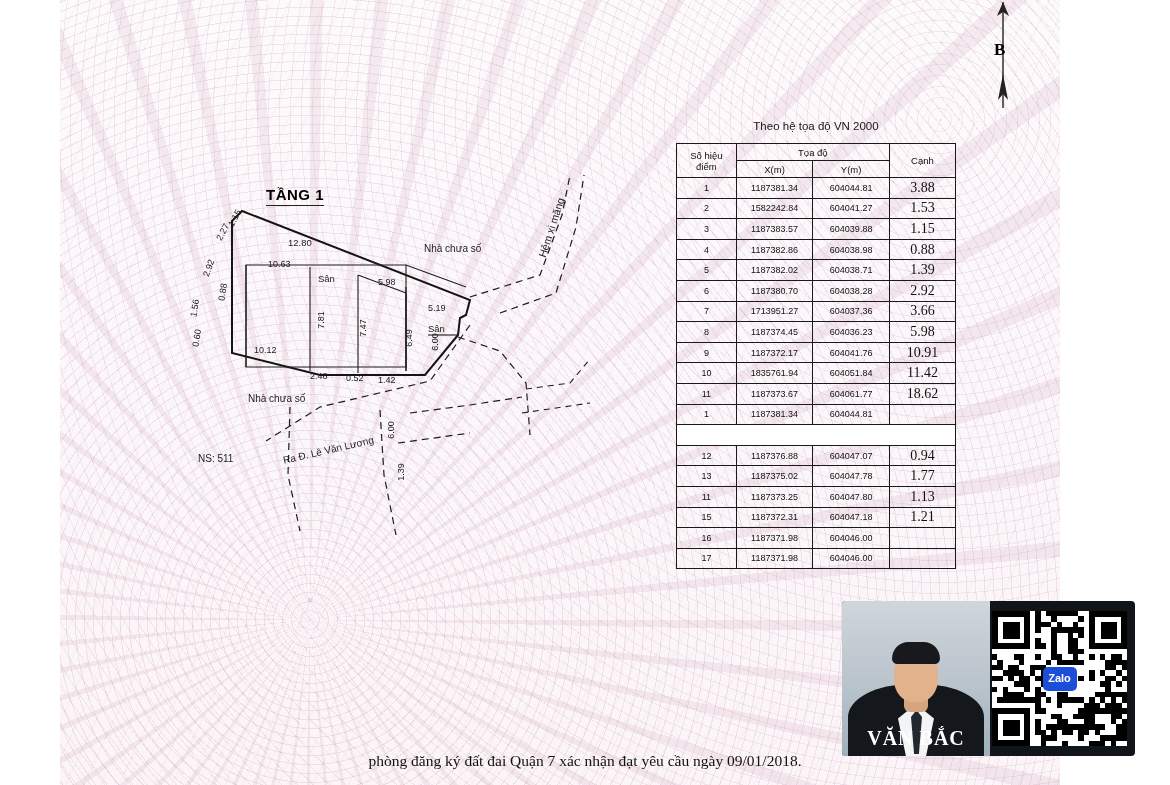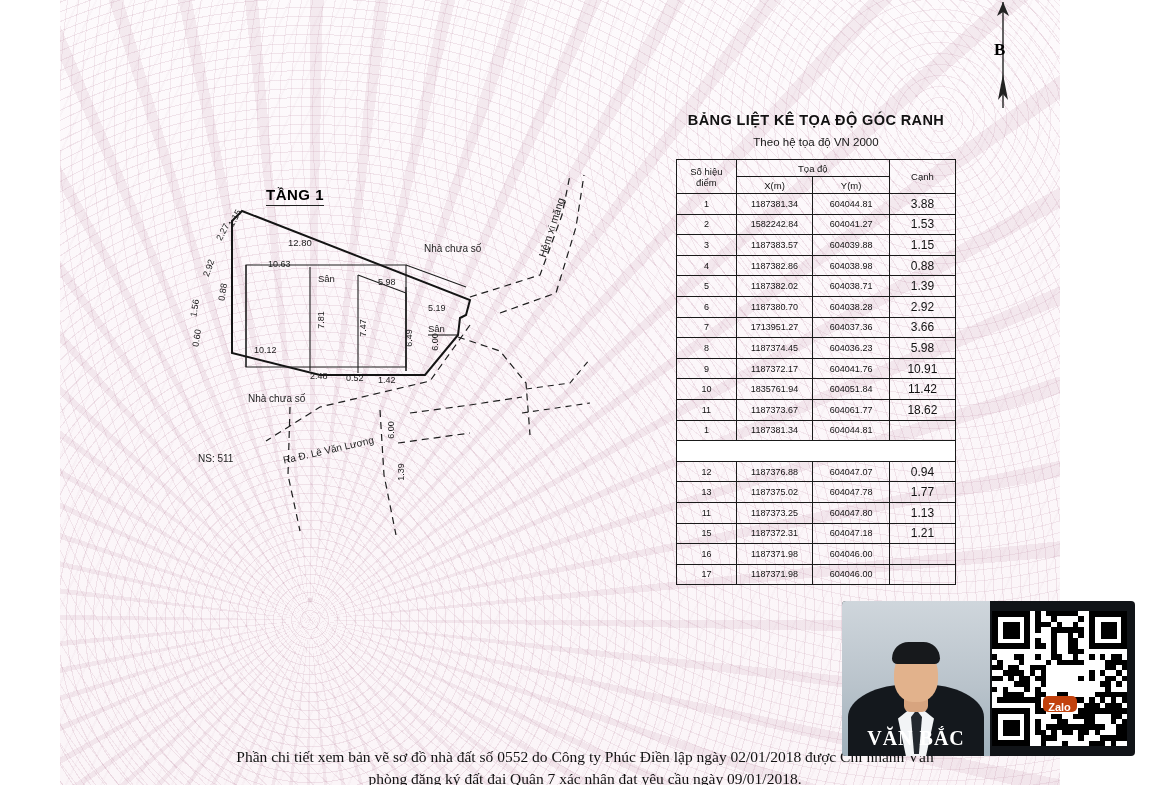--- a/index.html
+++ b/index.html
@@ -27,21 +27,21 @@
   #tbl-wrap{position:absolute;left:676px;top:112px;width:280px;}
   #tbl-title{font-weight:bold;font-size:14.5px;letter-spacing:.4px;color:#111;text-align:center;}
   #tbl-sub{font-size:11.5px;text-align:center;margin-top:8px;color:#161616;}
   table.coord{border-collapse:collapse;margin-top:11px;width:280px;font-size:9px;color:#111;}
   table.coord td,table.coord th{border:1px solid #1a1a1a;text-align:center;padding:0;height:19.6px;font-weight:normal;}
   table.coord th{font-size:9.5px;height:16px;}
   .colpt{width:56px;}
   .colx{width:72px;}
   .coly{width:72px;}
   .colc{width:62px;}
-  .edgecell{font-size:12px;}
+  .edgecell{font-size:14px;font-family:Liberation Serif, serif;}
   .gaprow td{border-left:1px solid #1a1a1a;border-right:1px solid #1a1a1a;border-top:1px solid #1a1a1a;border-bottom:1px solid #1a1a1a;height:13px;background:#fff;}
 
   
   #north{position:absolute;left:988px;top:0px;width:30px;height:110px;}
   #north .lbl{position:absolute;left:6px;top:40px;font-weight:bold;font-size:17px;font-family:"Liberation Serif",serif;}
 
   
   #draw{position:absolute;left:170px;top:175px;width:470px;height:380px;}
   #tang1{position:absolute;left:266px;top:186px;font-weight:bold;font-size:15px;letter-spacing:.5px;}
   #tang1:after{content:"";position:absolute;left:0;right:0;bottom:-3px;height:1px;background:#222;}
@@ -58,41 +58,40 @@
   #photo .shirt{position:absolute;left:56px;bottom:0;width:36px;height:52px;background:#f2f4f6;clip-path:polygon(50% 0,100% 28%,78% 100%,22% 100%,0 28%);}
   #photo .tie{position:absolute;left:69px;bottom:2px;width:11px;height:44px;background:#23282e;clip-path:polygon(50% 0,100% 16%,72% 100%,28% 100%,0 16%);}
   #photo .neck{position:absolute;left:62px;bottom:44px;width:24px;height:22px;background:#d7a47f;border-radius:6px;}
   #photo .head{position:absolute;left:52px;bottom:54px;width:44px;height:54px;background:#e2b28c;border-radius:48% 48% 42% 42%;}
   #photo .hair{position:absolute;left:50px;bottom:92px;width:48px;height:22px;background:#17191c;border-radius:24px 24px 8px 8px;}
   #name{position:absolute;left:0;bottom:6px;width:148px;text-align:center;color:#ffffff;font-weight:bold;font-size:20px;letter-spacing:1px;font-family:"Liberation Serif",serif;}
   #qr{position:absolute;right:8px;top:10px;width:135px;height:135px;background:#fff;}
   #qr .cell{position:absolute;background:#000;}
   #qr .fbox{position:absolute;width:33px;height:33px;border:6px solid #000;background:#fff;}
   #qr .fbox i{position:absolute;left:5px;top:5px;width:11px;height:11px;background:#000;}
-  #zalo{position:absolute;left:50%;top:50%;transform:translate(-50%,-50%);width:34px;height:16px;background:#c2410c;border-radius:5px;color:#fff;font-size:11px;font-weight:bold;text-align:center;line-height:22px;font-family:"Liberation Sans",sans-serif;margin-top:25px;}
+  #zalo{position:absolute;left:50%;top:50%;transform:translate(-50%,-50%);width:34px;height:24px;background:#1d4ed8;border-radius:5px;color:#fff;font-size:11px;font-weight:bold;text-align:center;line-height:22px;font-family:"Liberation Sans",sans-serif;}
 </style>
 </head>
 <body>
 
 <div id="page">
   <div id="scan"></div>
   <div class="edge l"></div>
   <div class="edge r"></div>
 
   <div id="north">
     <svg width="30" height="110" viewBox="0 0 30 110">
       <path d="M15 2 L15 108" stroke="#222" stroke-width="1.4"></path>
       <path d="M15 2 L9 16 L15 12 L21 16 Z" fill="#222"></path>
       <path d="M15 74 L10 100 L15 94 L20 100 Z" fill="#222"></path>
     </svg>
     <div class="lbl">B</div>
   </div>
 
   <div id="tbl-wrap">
-    <div id="tbl-title">BẢNG LIỆT KÊ TỌA ĐỘ GÓC RANH</div>
     <div id="tbl-sub">Theo hệ tọa độ VN 2000</div>
     <table class="coord">
       <thead>
         <tr>
           <th class="colpt" rowspan="2">
             <div>Số hiệu</div>
             <div>điểm</div>
           </th>
           <th colspan="2">Tọa độ</th>
           <th class="colc" rowspan="2">Cạnh</th>
@@ -286,21 +285,20 @@
     <span class="t" style="left:148px;top:98px;font-size:9.5px;">Sân</span>
     <span class="t" style="left:258px;top:148px;font-size:9.5px;">Sân</span>
     <span class="t" style="left:254px;top:68px;font-size:10px;">Nhà chưa số</span>
     <span class="t" style="left:78px;top:218px;font-size:10px;">Nhà chưa số</span>
     <span class="t" style="left:366px;top:80px;font-size:10.5px;transform:rotate(-72deg);transform-origin:left top;">Hẻm xi măng</span>
     <span class="t" style="left:112px;top:280px;font-size:10px;transform:rotate(-13deg);transform-origin:left top;">Ra Đ. Lê Văn Lương</span>
     <span class="t" style="left:28px;top:278px;font-size:10px;">NS: 511</span>
   </div>
 
   <div id="footer">
-    <div class="l1">Phần chi tiết xem bản vẽ sơ đồ nhà đất số 0552 do Công ty Phúc Điền lập ngày 02/01/2018 được Chi nhánh Văn</div>
     <div class="l2">phòng đăng ký đất đai Quận 7 xác nhận đạt yêu cầu ngày 09/01/2018.</div>
   </div>
 
   <div id="card">
     <div id="photo">
       <div class="suit"></div>
       <div class="shirt"></div>
       <div class="tie"></div>
       <div class="neck"></div>
       <div class="head"></div>

